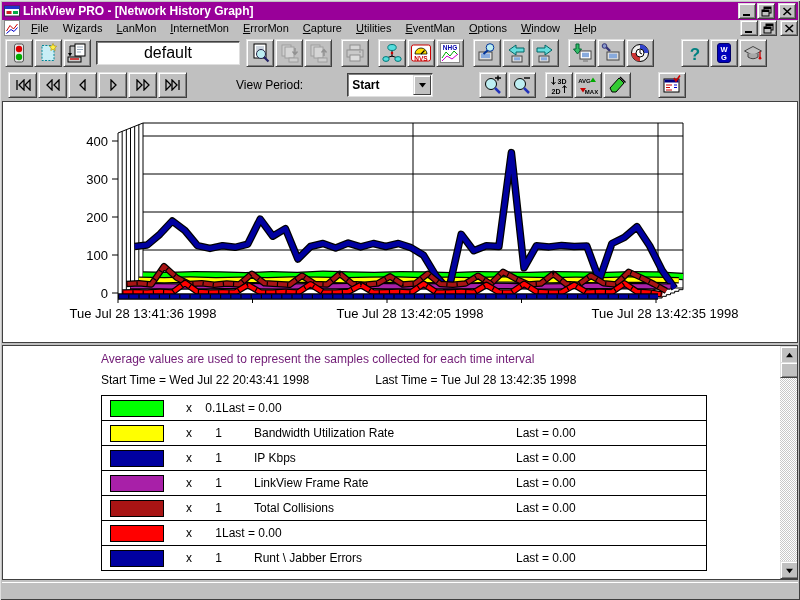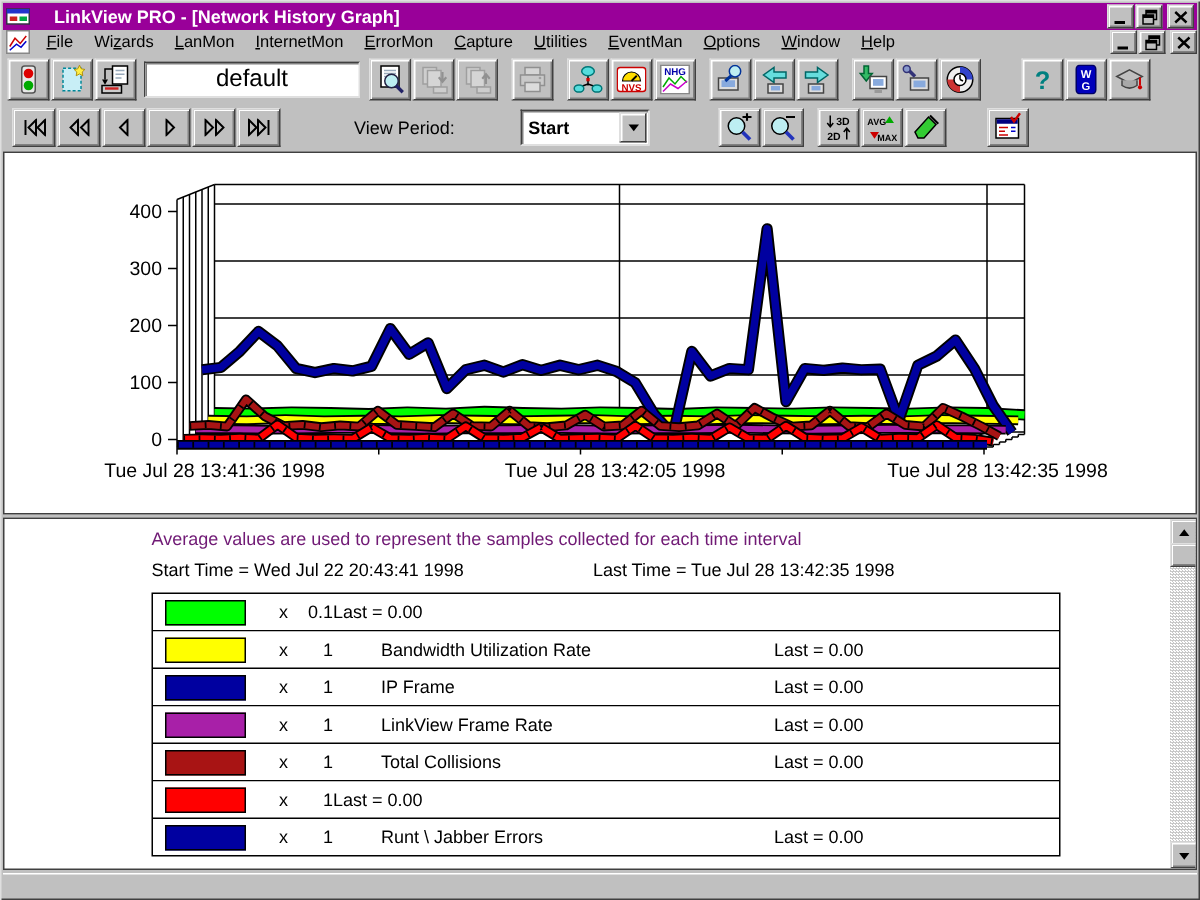--- a/index.html
+++ b/index.html
@@ -2,21 +2,21 @@
 <html><head>
 <meta charset="utf-8">
 <style>
   html,body{margin:0;padding:0;background:#777;}
   #screen{position:relative;width:800px;height:600px;background:#c0c0c0;
     font-family:"Liberation Sans",sans-serif;font-size:11px;color:#000;
     border:0;box-shadow:inset 1px 1px 0 #dfdfdf,inset -1px -1px 0 #404040;overflow:hidden;}
   
   .titlebar{position:absolute;left:2px;top:2px;right:2px;height:18px;background:#990099;
     display:flex;align-items:center;padding:0 2px;}
-  .titlebar .ttl{color:#fff;font-weight:bold;font-size:12px;margin-left:16px;flex:1;
+  .titlebar .ttl{color:#fff;font-weight:bold;font-size:12px;margin-left:3px;flex:1;
     white-space:nowrap;overflow:hidden;}
   .winbtn{width:16px;height:14px;background:#c0c0c0;border:1px solid;
     border-color:#dfdfdf #404040 #404040 #dfdfdf;box-shadow:inset 1px 1px 0 #fff,inset -1px -1px 0 #808080;
     display:flex;align-items:center;justify-content:center;margin-left:1px;}
   .winbtn.gap{margin-left:3px;}
   
   .menubar{position:absolute;left:2px;top:20px;right:2px;height:18px;display:flex;}
   .mdiicon{width:16px;height:16px;margin:0 4px 0 2px;}
   .mitem{padding:2px 7px;white-space:nowrap;}
   .mitem u{text-decoration:underline;}
@@ -45,21 +45,21 @@
     display:flex;align-items:center;justify-content:center;}
   
   .chartpanel{position:absolute;left:2px;top:101px;width:794px;height:240px;background:#fff;
     border:1px solid #404040;}
   .bottompanel{position:absolute;left:2px;top:345px;width:794px;height:233px;background:#fff;
     border:1px solid #404040;overflow:hidden;}
   .statusbar{position:absolute;left:2px;top:582px;right:2px;height:15px;background:#c0c0c0;
     border-top:1px solid #fff;}
   .note{position:absolute;left:98px;top:6px;color:#701a75;font-size:12px;}
   .timeline{position:absolute;left:98px;top:27px;font-size:12px;}
-  .timeline .lasttime{margin-left:86px;}
+  .timeline .lasttime{margin-left:66px;}
   
   .legend{position:absolute;left:98px;top:49px;width:604px;border:1px solid #000;}
   .lrow{display:flex;align-items:center;height:24px;border-bottom:1px solid #000;font-size:12px;background:#fff;}
   .lrow:last-child{border-bottom:none;}
   .swatch{width:52px;height:15px;border:1px solid #000;margin-left:8px;flex:0 0 auto;}
   .lx{width:14px;margin-left:18px;text-align:center;flex:0 0 auto;}
   .lscale{width:26px;text-align:right;flex:0 0 auto;}
   .llabel{width:262px;padding-left:32px;flex:0 0 auto;white-space:nowrap;overflow:hidden;}
   .llast{flex:1;}
   
@@ -509,21 +509,21 @@
           <span class="swatch" style="background:#ffff00"></span>
           <span class="lx">x</span>
           <span class="lscale">1</span>
           <span class="llabel">Bandwidth Utilization Rate</span>
           <span class="llast">Last = 0.00</span>
         </div>
         <div class="lrow">
           <span class="swatch" style="background:#0000a0"></span>
           <span class="lx">x</span>
           <span class="lscale">1</span>
-          <span class="llabel">IP Frame</span>
+          <span class="llabel">IP Kbps</span>
           <span class="llast">Last = 0.00</span>
         </div>
         <div class="lrow">
           <span class="swatch" style="background:#a820a8"></span>
           <span class="lx">x</span>
           <span class="lscale">1</span>
           <span class="llabel">LinkView Frame Rate</span>
           <span class="llast">Last = 0.00</span>
         </div>
         <div class="lrow">

